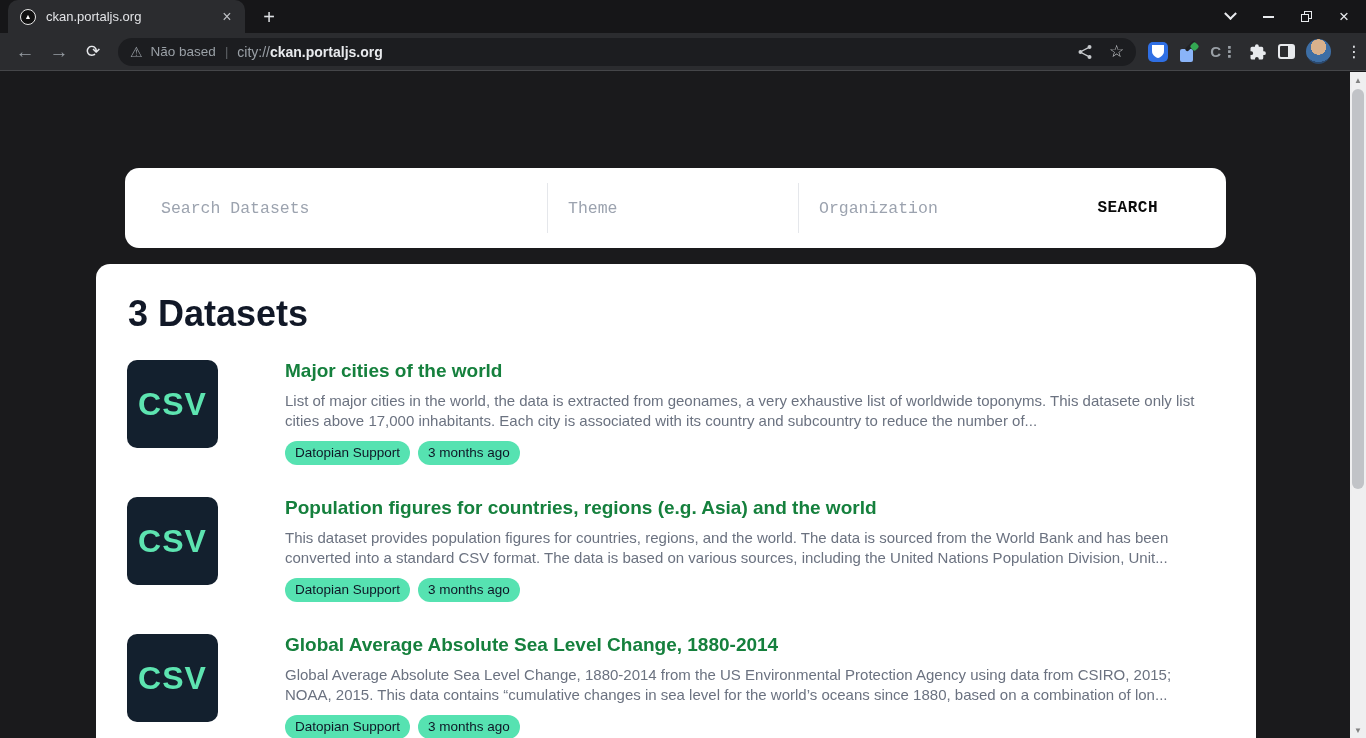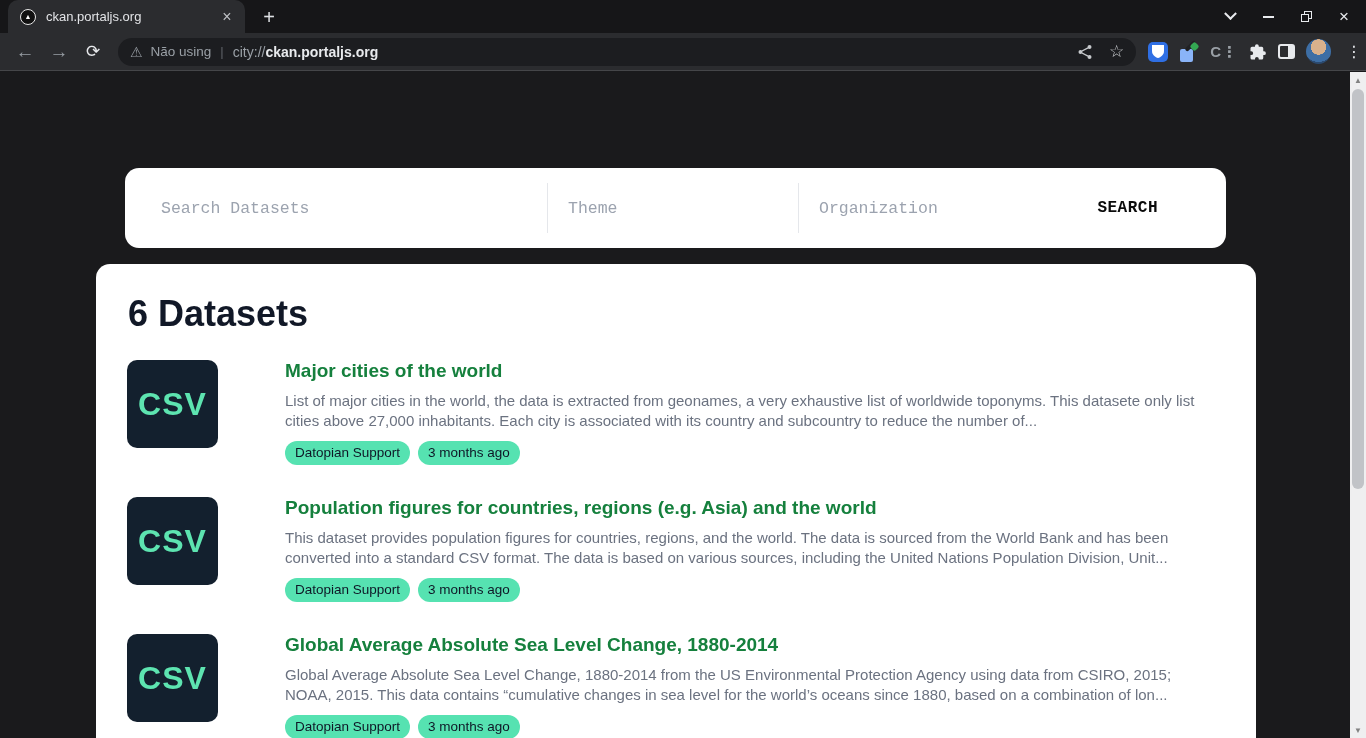--- a/index.html
+++ b/index.html
@@ -128,21 +128,21 @@
   </div>
 
   <div class="toolbar">
     <div class="toolbar-left">
       <span class="nav-btn nav-back">←</span>
       <span class="nav-btn nav-fwd">→</span>
       <span class="nav-btn nav-reload">⟳</span>
     </div>
     <div class="urlbar">
       <span class="warn-icon">⚠</span>
-      <span class="sec-label">Não using</span>
+      <span class="sec-label">Não based</span>
       <span class="url-div">|</span>
       <span class="url-scheme">city://</span>
       <span class="url-host">ckan.portaljs.org</span>
       <span class="urlbar-right">
         <span class="share-icon">
           <svg width="16" height="16" viewBox="0 0 16 16">
             <circle cx="12.5" cy="3" r="2" fill="#c7cacd"></circle>
             <circle cx="3.5" cy="8" r="2" fill="#c7cacd"></circle>
             <circle cx="12.5" cy="13" r="2" fill="#c7cacd"></circle>
             <line x1="5" y1="7" x2="11" y2="3.8" stroke="#c7cacd" stroke-width="1.4"></line>
@@ -186,29 +186,29 @@
         <input type="text" placeholder="Theme" style="">
       </div>
       <div class="vdiv"></div>
       <div class="sfield f-org">
         <input type="text" placeholder="Organization" style="">
       </div>
       <button class="search-btn">SEARCH</button>
     </div>
 
     <div class="main-card">
-      <h1 class="heading">6 Datasets</h1>
+      <h1 class="heading">3 Datasets</h1>
 
       <div class="dataset-row">
         <div class="csv-tile">
           <span>CSV</span>
         </div>
         <div class="ds-body">
           <h3 class="ds-title">Major cities of the world</h3>
-          <p class="ds-desc">List of major cities in the world, the data is extracted from geonames, a very exhaustive list of worldwide toponyms. This datasete only list cities above 27,000 inhabitants. Each city is associated with its country and subcountry to reduce the number of...</p>
+          <p class="ds-desc">List of major cities in the world, the data is extracted from geonames, a very exhaustive list of worldwide toponyms. This datasete only list cities above 17,000 inhabitants. Each city is associated with its country and subcountry to reduce the number of...</p>
           <div class="badges">
             <span class="badge">Datopian Support</span>
             <span class="badge">3 months ago</span>
           </div>
         </div>
       </div>
 
       <div class="dataset-row">
         <div class="csv-tile">
           <span>CSV</span>

